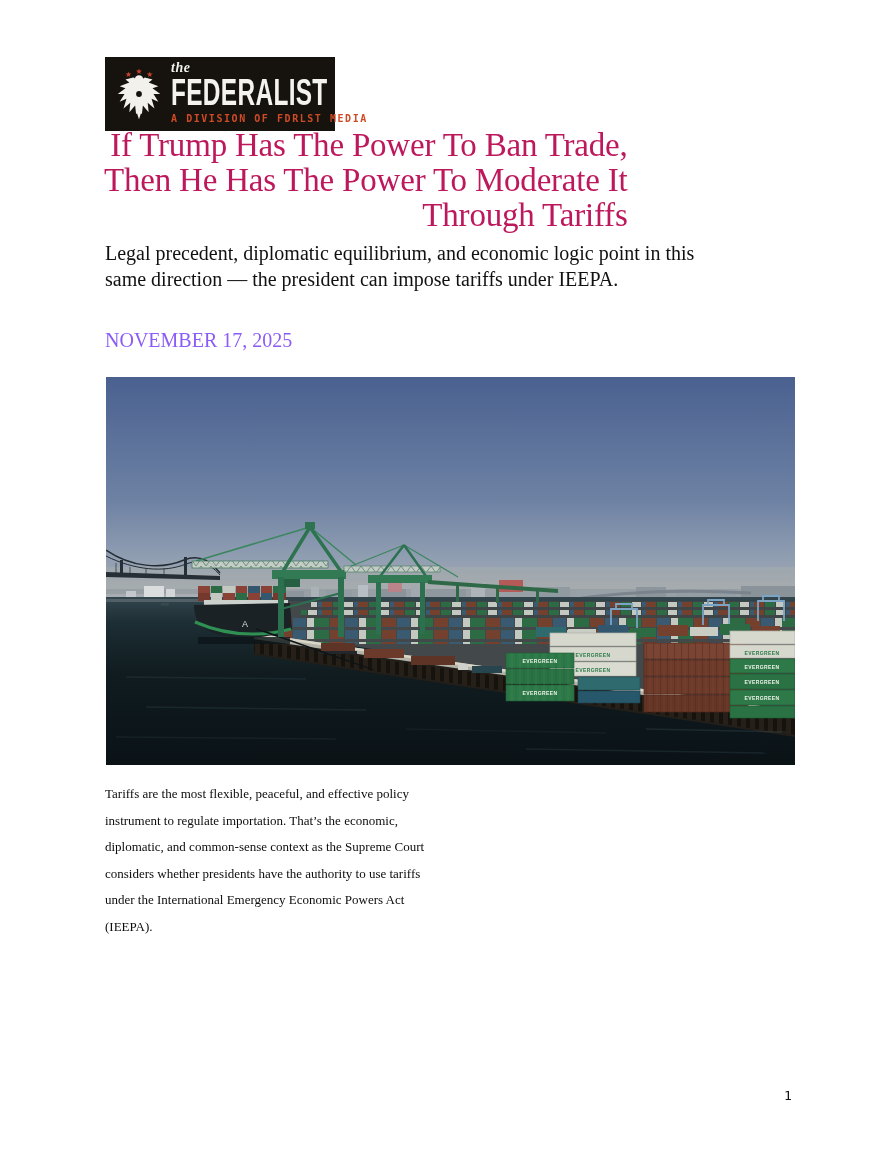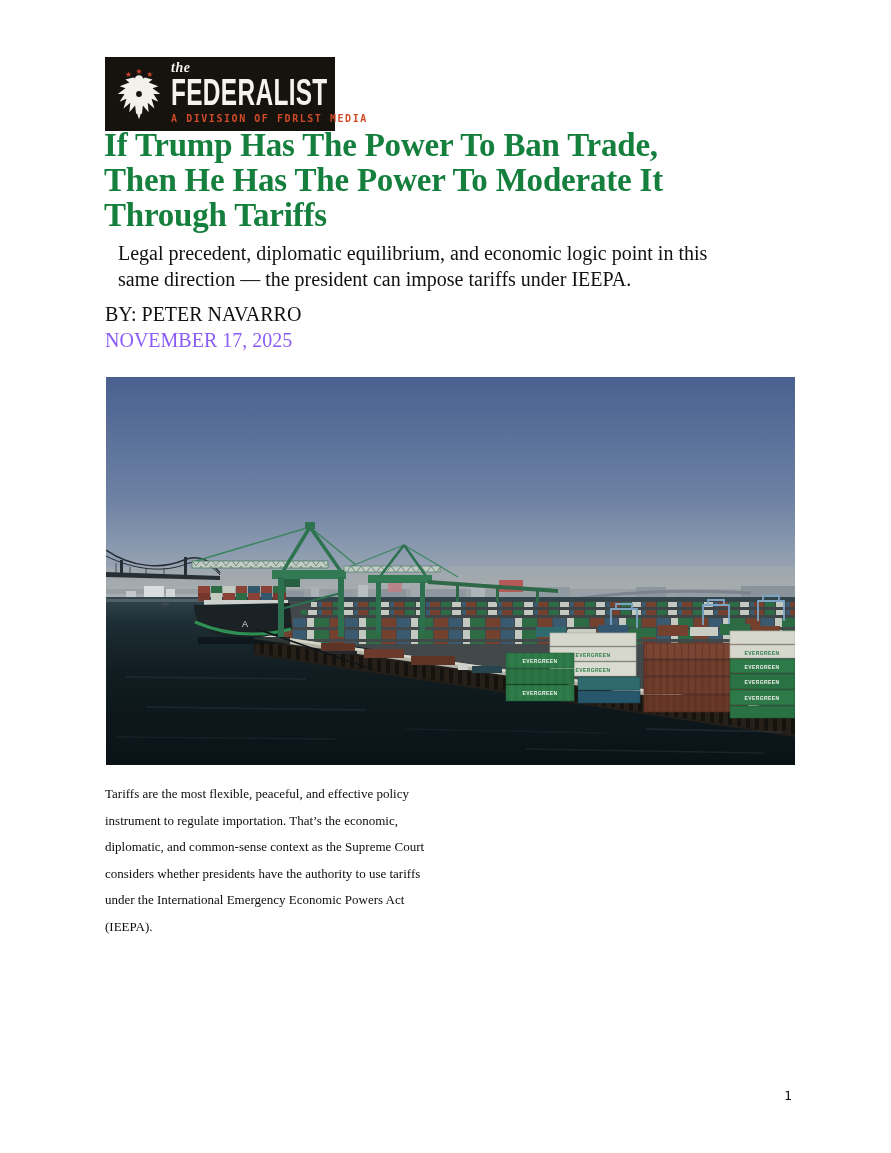--- a/index.html
+++ b/index.html
@@ -12,23 +12,23 @@
   .logo-text{position:absolute;left:66px;top:3px;width:160px;display:flex;flex-direction:column;}
   .logo-the{font-family:"Liberation Serif",serif;font-style:italic;font-weight:700;
             color:#f2f1ec;font-size:14px;line-height:15px;letter-spacing:.5px;}
   .logo-name{font-family:"Liberation Sans",sans-serif;font-weight:700;color:#f4f3ee;
              font-size:37px;line-height:36px;letter-spacing:.5px;white-space:nowrap;
              display:inline-block;transform:scale(0.66,1.02);transform-origin:0 50%;}
   .logo-tagline{font-family:"DejaVu Sans Mono",monospace;font-weight:700;color:#cf4a26;
                 font-size:10px;line-height:10px;letter-spacing:1.55px;margin-top:3px;white-space:nowrap;}
 
   
-  .headline{position:absolute;left:104px;top:128px;font-size:33px;font-weight:700;
-            line-height:35px;letter-spacing:-0.2px;white-space:pre;color:#15803d;}
-  .subtitle{position:absolute;left:118px;top:240px;font-size:20px;line-height:26px;
+  .headline{position:absolute;left:104px;top:128px;font-size:33px;font-weight:400;
+            line-height:35px;letter-spacing:-0.2px;white-space:pre;color:#be185d;text-align:right;}
+  .subtitle{position:absolute;left:105px;top:240px;font-size:20px;line-height:26px;
             white-space:pre;color:#111;}
   .byline{position:absolute;left:105px;top:302px;font-size:20px;line-height:25.5px;color:#111;}
   .date{position:absolute;left:105px;top:327.5px;font-size:20px;line-height:25.5px;color:#8b5cf6;}
   .body-text{position:absolute;left:105px;top:781px;font-size:13px;line-height:26.6px;
              white-space:pre;color:#0c0c0c;}
   .page-number{position:absolute;left:784px;top:1088px;font-size:13px;
                font-family:"DejaVu Sans Mono",monospace;color:#111;}
 
   
   .photo{position:absolute;left:106px;top:377px;width:689px;height:388px;overflow:hidden;}
@@ -55,21 +55,20 @@
       <span class="logo-name">FEDERALIST</span>
       <span class="logo-tagline">A DIVISION OF FDRLST MEDIA</span>
     </div>
   </div>
 
   <h1 class="headline" style="margin:0;font-size:33px;">If Trump Has The Power To Ban Trade,
 Then He Has The Power To Moderate It
 Through Tariffs</h1>
   <div class="subtitle">Legal precedent, diplomatic equilibrium, and economic logic point in this
 same direction — the president can impose tariffs under IEEPA.</div>
-  <div class="byline">BY: PETER NAVARRO</div>
   <div class="date">NOVEMBER 17, 2025</div>
 
   <div class="photo">
     <svg width="689" height="388" viewBox="0 0 689 388">
       <defs>
         <linearGradient id="sky" x1="0" y1="0" x2="0" y2="1">
           <stop offset="0" stop-color="#4a6190"></stop>
           <stop offset="0.55" stop-color="#6e82a4"></stop>
           <stop offset="0.82" stop-color="#93a0b2"></stop>
           <stop offset="1" stop-color="#a9aeb0"></stop>

